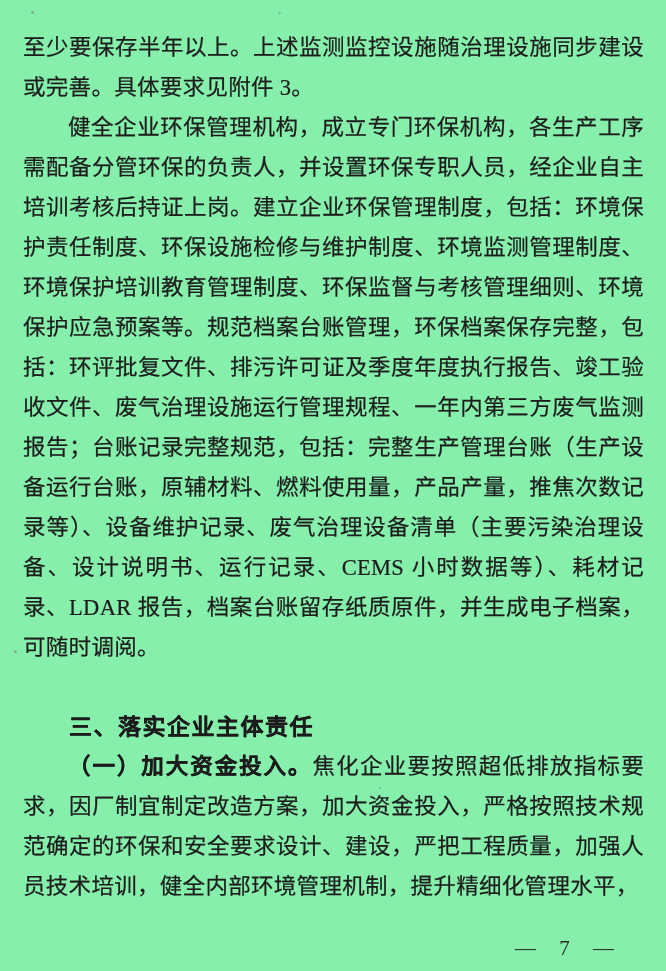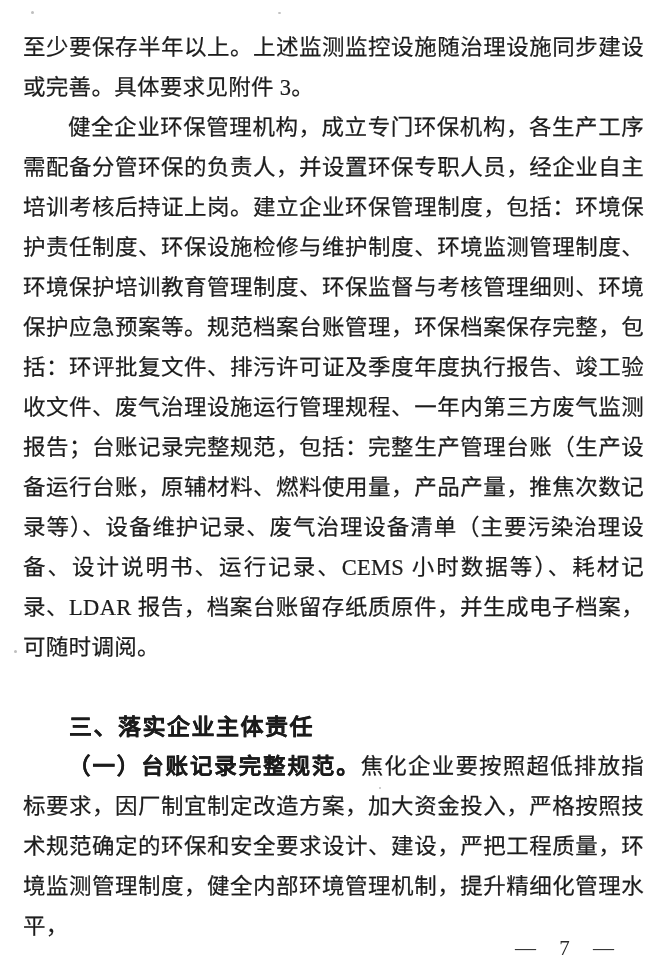--- a/index.html
+++ b/index.html
@@ -5,21 +5,21 @@
   html, body {
     margin: 0;
     padding: 0;
     background: #e8e8e8;
   }
   .page {
     position: relative;
     width: 666px;
     height: 971px;
     margin: 0 auto;
-    background: #ffffff;
+    background: #86efac;
     overflow: hidden;
     font-family: "Liberation Serif", "DejaVu Serif", serif;
     color: #1c1c1c;
   }
   .text-block {
     position: absolute;
     top: 28px;
     left: 23px;
     width: 621px;
   }
@@ -83,18 +83,18 @@
 
   <div class="text-block">
 
     <p class="continuation">至少要保存半年以上。上述监测监控设施随治理设施同步建设或完善。具体要求见附件 3。</p>
 
 
     <p class="indent">健全企业环保管理机构，成立专门环保机构，各生产工序需配备分管环保的负责人，并设置环保专职人员，经企业自主培训考核后持证上岗。建立企业环保管理制度，包括：环境保护责任制度、环保设施检修与维护制度、环境监测管理制度、环境保护培训教育管理制度、环保监督与考核管理细则、环境保护应急预案等。规范档案台账管理，环保档案保存完整，包括：环评批复文件、排污许可证及季度年度执行报告、竣工验收文件、废气治理设施运行管理规程、一年内第三方废气监测报告；台账记录完整规范，包括：完整生产管理台账（生产设备运行台账，原辅材料、燃料使用量，产品产量，推焦次数记录等）、设备维护记录、废气治理设备清单（主要污染治理设备、设计说明书、运行记录、CEMS 小时数据等）、耗材记录、LDAR 报告，档案台账留存纸质原件，并生成电子档案，可随时调阅。</p>
 
     <p class="chapter-heading">三、落实企业主体责任</p>
 
-    <p class="indent"><span class="lead">（一）台账记录完整规范。</span><span>焦化企业要按照超低排放指标要求，因厂制宜制定改造方案，加大资金投入，严格按照技术规范确定的环保和安全要求设计、建设，严把工程质量，环境监测管理制度，健全内部环境管理机制，提升精细化管理水平，</span></p>
+    <p class="indent"><span class="lead">（一）加大资金投入。</span><span>焦化企业要按照超低排放指标要求，因厂制宜制定改造方案，加大资金投入，严格按照技术规范确定的环保和安全要求设计、建设，严把工程质量，加强人员技术培训，健全内部环境管理机制，提升精细化管理水平，</span></p>
   </div>
 
   <div class="footer">— 7 —</div>
 
 </div>
 
 </body></html>

